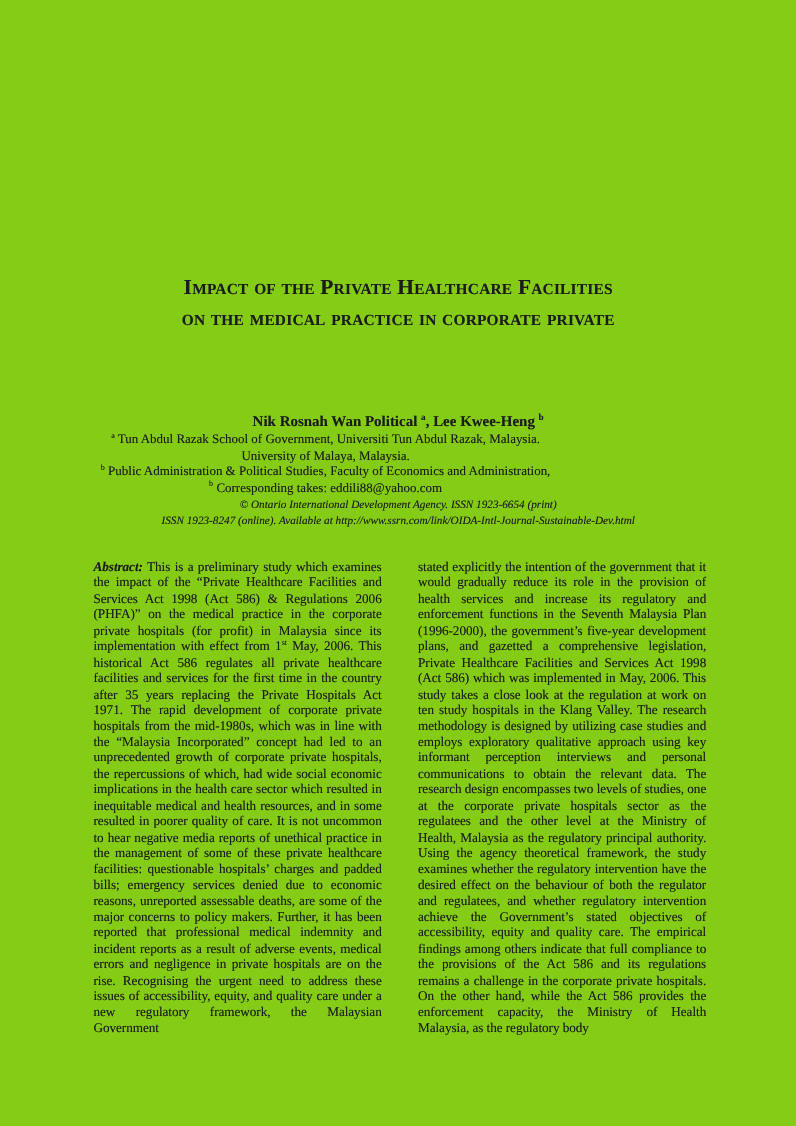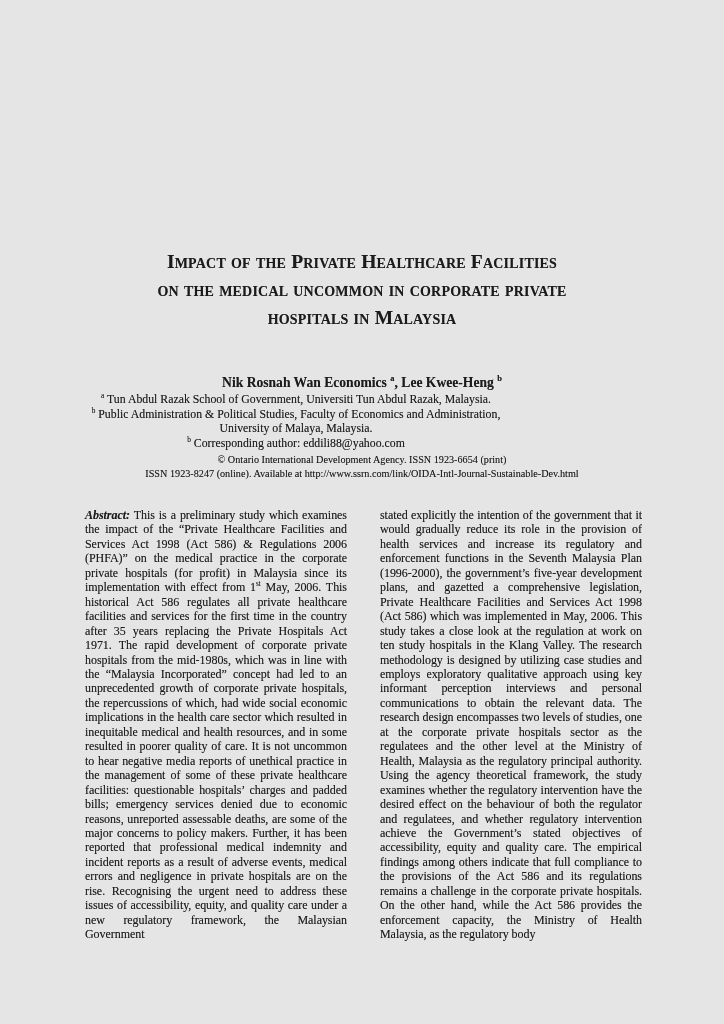--- a/index.html
+++ b/index.html
@@ -4,21 +4,21 @@
 <style>
   html, body {
     margin: 0;
     padding: 0;
     background: #ffffff;
   }
   .page {
     position: relative;
     width: 724px;
     height: 1024px;
-    background: #e5e5e5;
+    background: #84cc16;
     color: #1b1b1b;
     font-family: "Liberation Serif", serif;
     overflow: hidden;
     text-shadow: 0 0 0.45px rgba(30,30,30,0.45);
   }
   .article-title {
     position: absolute;
     top: 248px;
     left: 70px;
     width: 584px;
@@ -59,20 +59,21 @@
     vertical-align: super;
   }
   .publisher {
     position: absolute;
     top: 453px;
     left: 0;
     width: 724px;
     text-align: center;
     font-size: 10.2px;
     line-height: 13.8px;
+    font-style: italic;
   }
   .columns {
     position: absolute;
     top: 508px;
     left: 85px;
     width: 557px;
     display: flex;
     gap: 33px;
   }
   .col {
@@ -95,33 +96,32 @@
     font-style: italic;
   }
 </style>
 </head>
 <body>
 
 <div class="page">
 
   <div class="article-title">
     <div>Impact of the Private Healthcare Facilities</div>
-    <div>on the medical uncommon in corporate private</div>
-    <div>hospitals in Malaysia</div>
+    <div>on the medical practice in corporate private</div>
   </div>
 
   <div class="byline">
-    <span>Nik Rosnah Wan Economics </span><sup>a</sup><span>, </span><span>Lee Kwee-Heng </span><sup>b</sup>
+    <span>Nik Rosnah Wan Political </span><sup>a</sup><span>, </span><span>Lee Kwee-Heng </span><sup>b</sup>
   </div>
 
   <div class="affiliations">
     <div><sup>a</sup><span> Tun Abdul Razak School of Government, Universiti Tun Abdul Razak, Malaysia.</span></div>
+    <div><span>University of Malaya, Malaysia.</span></div>
     <div><sup>b</sup><span> Public Administration &amp; Political Studies, Faculty of Economics and Administration,</span></div>
-    <div><span>University of Malaya, Malaysia.</span></div>
-    <div><sup>b</sup><span> Corresponding author: eddili88@yahoo.com</span></div>
+    <div><sup>b</sup><span> Corresponding takes: eddili88@yahoo.com</span></div>
   </div>
 
   <div class="publisher">
     <div>© Ontario International Development Agency. ISSN 1923-6654 (print)</div>
     <div>ISSN 1923-8247 (online). Available at http://www.ssrn.com/link/OIDA-Intl-Journal-Sustainable-Dev.html</div>
   </div>
 
   <div class="columns">
     <div class="col">
       <p><span class="abs-label">Abstract:</span><span> This is a preliminary study which examines the impact of the “Private Healthcare Facilities and Services Act 1998 (Act 586) &amp; Regulations 2006 (PHFA)” on the medical practice in the corporate private hospitals (for profit) in Malaysia since its implementation with effect from 1</span><sup>st</sup><span> May, 2006. This historical Act 586 regulates all private healthcare facilities and services for the first time in the country after 35 years replacing the Private Hospitals Act 1971. The rapid development of corporate private hospitals from the mid-1980s, which was in line with the “Malaysia Incorporated” concept had led to an unprecedented growth of corporate private hospitals, the repercussions of which, had wide social economic implications in the health care sector which resulted in inequitable medical and health resources, and in some resulted in poorer quality of care. It is not uncommon to hear negative media reports of unethical practice in the management of some of these private healthcare facilities: questionable hospitals’ charges and padded bills; emergency services denied due to economic reasons, unreported assessable deaths, are some of the major concerns to policy makers. Further, it has been reported that professional medical indemnity and incident reports as a result of adverse events, medical errors and negligence in private hospitals are on the rise. Recognising the urgent need to address these issues of accessibility, equity, and quality care under a new regulatory framework, the Malaysian Government</span></p>

